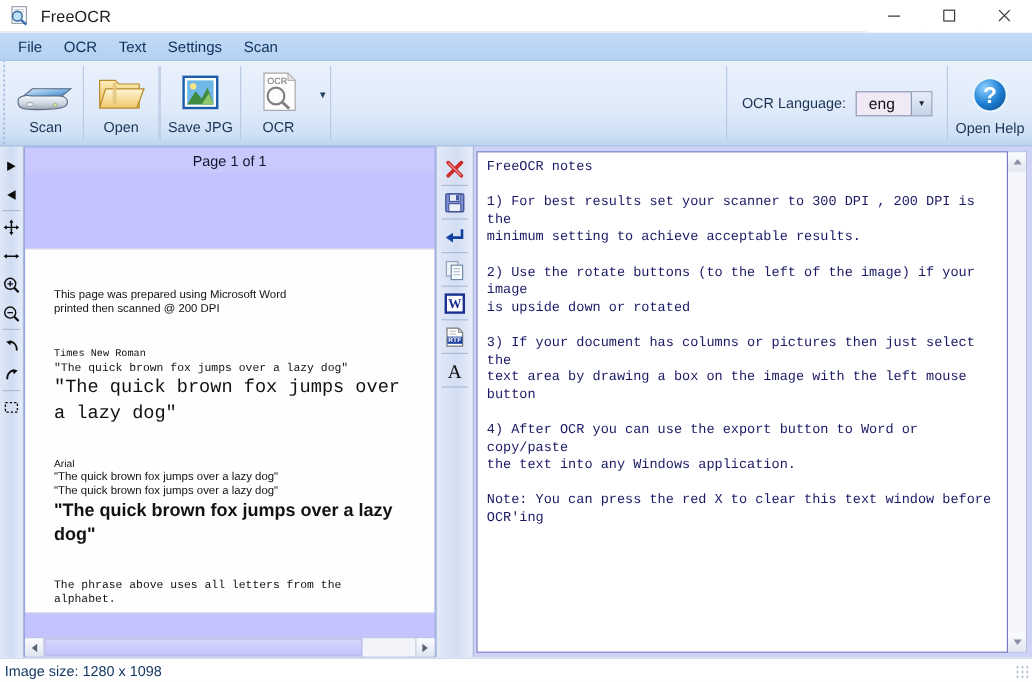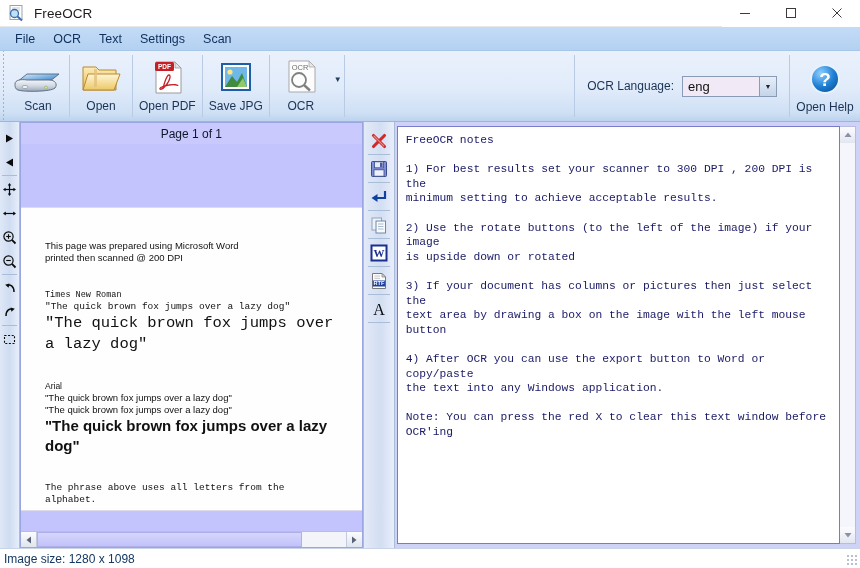--- a/index.html
+++ b/index.html
@@ -79,24 +79,24 @@
     font-size: 8px; color: #22405f; padding-bottom: 14px;
   }
 
   .toolbar-spacer { flex: 1 1 auto; }
 
   .lang-group {
     display: flex; align-items: center; gap: 8px; padding: 0 12px;
   }
   .lang-label { font-size: 12px; color: #1a3354; }
   .lang-select {
-    width: 95px; height: 21px; display: flex; align-items: center;
+    width: 64px; height: 21px; display: flex; align-items: center;
     background: #f2e9f7; border: 1px solid #8a9bb5;
     font-size: 13px; color: #111;
-    padding-left: 5px; position: relative;
+    padding-left: 10px; position: relative;
   }
   .lang-caret {
     position: absolute; right: 0; top: 0; bottom: 0; width: 17px;
     background: linear-gradient(to bottom,#e8eef8,#c4d4ea);
     border-left: 1px solid #8a9bb5;
     display: flex; align-items: center; justify-content: center;
     font-size: 7px; color: #223;
   }
   .help-btn {
     display: flex; flex-direction: column; align-items: center;
@@ -313,32 +313,20 @@
           </defs>
           <path d="M3 7 L16 7 L19 10 L36 10 L36 30 L3 30 Z" fill="url(#fg1)" stroke="#b88a2e" stroke-width="1"></path>
           <path d="M8 14 L40 14 L34 30 L3 30 Z" fill="url(#fg2)" stroke="#b88a2e" stroke-width="1"></path>
           <rect x="14" y="9" width="3" height="18" fill="#e2c27b" opacity="0.8"></rect>
         </svg>
       </span>
       <span class="tb-label">Open</span>
     </div>
     <div class="tb-sep"></div>
 
-    <div class="tb-btn">
-      <span class="tb-ico">
-        <svg width="40" height="38" viewBox="0 0 40 38">
-          <path d="M9 3 L28 3 L34 9 L34 34 L9 34 Z" fill="#ffffff" stroke="#9b9b9b" stroke-width="1"></path>
-          <path d="M28 3 L34 9 L28 9 Z" fill="#e3e3e3" stroke="#9b9b9b" stroke-width="0.8"></path>
-          <rect x="8" y="3" width="19" height="9" rx="1.5" fill="#c62026"></rect>
-          <text x="17.5" y="10" font-family="Liberation Sans, sans-serif" font-size="6.5" font-weight="bold" fill="#ffffff" text-anchor="middle">PDF</text>
-          <path d="M16 30 C17 24, 20 16, 22 16 C24 16, 23 21, 20 25 C17 29, 14 31, 13 30 C12 29, 16 27, 22 26 C27 25, 31 26, 31 27" fill="none" stroke="#c62026" stroke-width="1.3"></path>
-        </svg>
-      </span>
-      <span class="tb-label">Open PDF</span>
-    </div>
     <div class="tb-sep"></div>
 
     <div class="tb-btn">
       <span class="tb-ico">
         <svg width="38" height="34" viewBox="0 0 38 34">
           <rect x="5" y="3" width="28" height="26" fill="#ffffff" stroke="#1c5fa8" stroke-width="2"></rect>
           <rect x="8" y="6" width="22" height="20" fill="#6fb8e8"></rect>
           <path d="M8 26 L15 15 L20 21 L25 12 L30 26 Z" fill="#3f8b3f"></path>
           <circle cx="13" cy="11" r="2.6" fill="#ffe680"></circle>
           <path d="M20 26 L26 17 L30 26 Z" fill="#8ec96b"></path>

